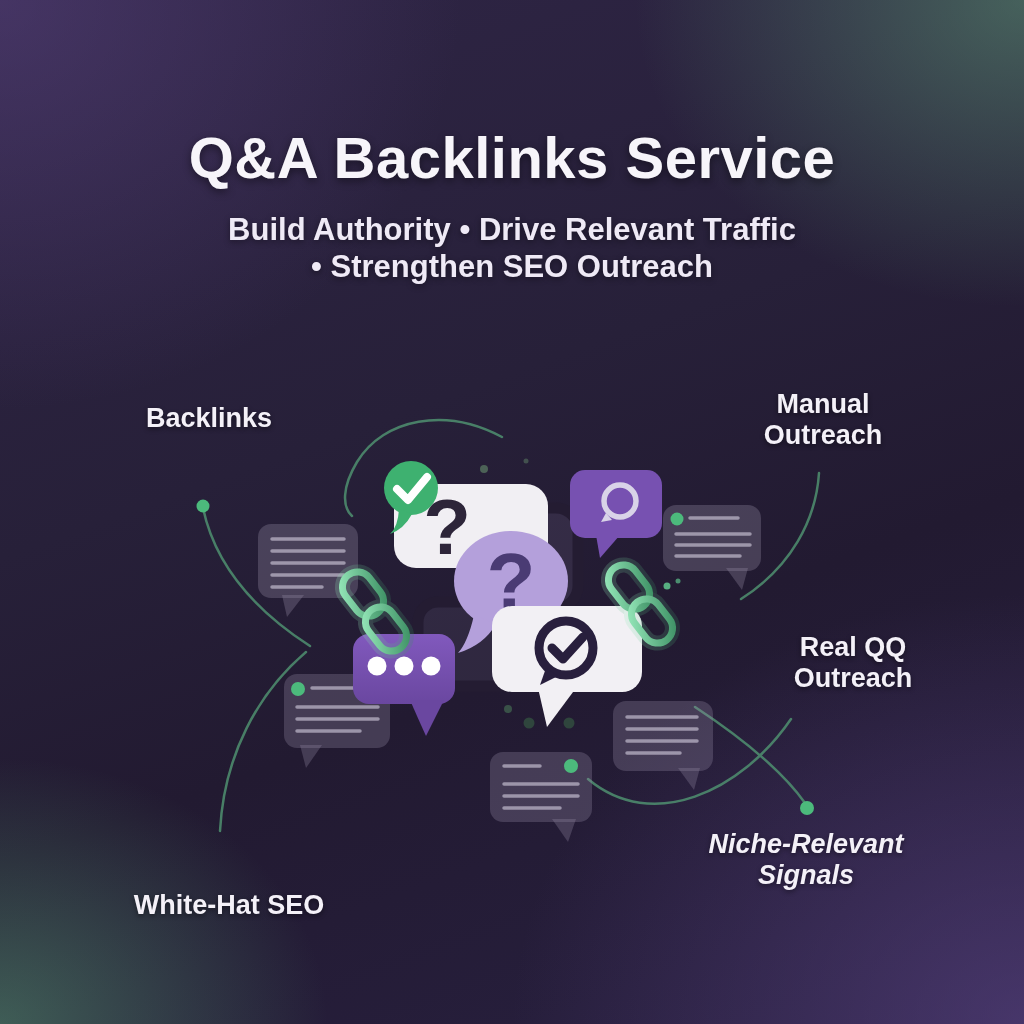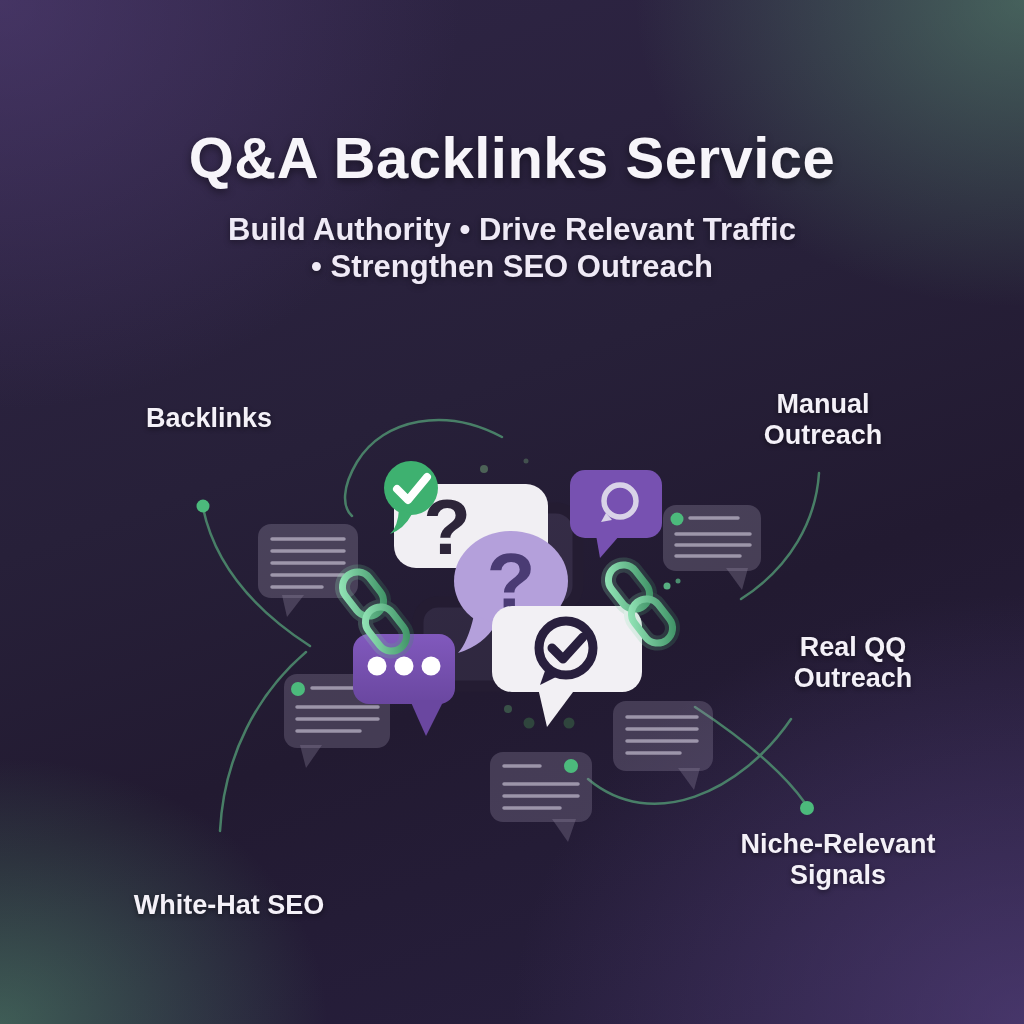--- a/index.html
+++ b/index.html
@@ -26,21 +26,21 @@
   .feature{
     position:absolute;width:260px;text-align:center;
     font-size:27px;line-height:31px;font-weight:700;color:#f4f1f8;
     text-shadow:0 2px 5px rgba(0,0,0,.45);
   }
   .feature span{display:block;}
   #f-contextual{left:79px;top:403px;}
   #f-manual{left:693px;top:389px;}
   #f-realqa{left:723px;top:632px;}
   #f-whitehat{left:99px;top:890px;}
-  #f-niche{left:708px;top:829px;}
+  #f-niche{left:676px;top:829px;font-style:italic;}
   .art{position:absolute;left:0;top:0;}
   .qmark{font-family:"Liberation Sans",sans-serif;font-weight:800;}
 </style>
 </head>
 <body>
 
 <div class="canvas">
 
   <div class="title">Q&amp;A Backlinks Service</div>
   <div class="subtitle">

